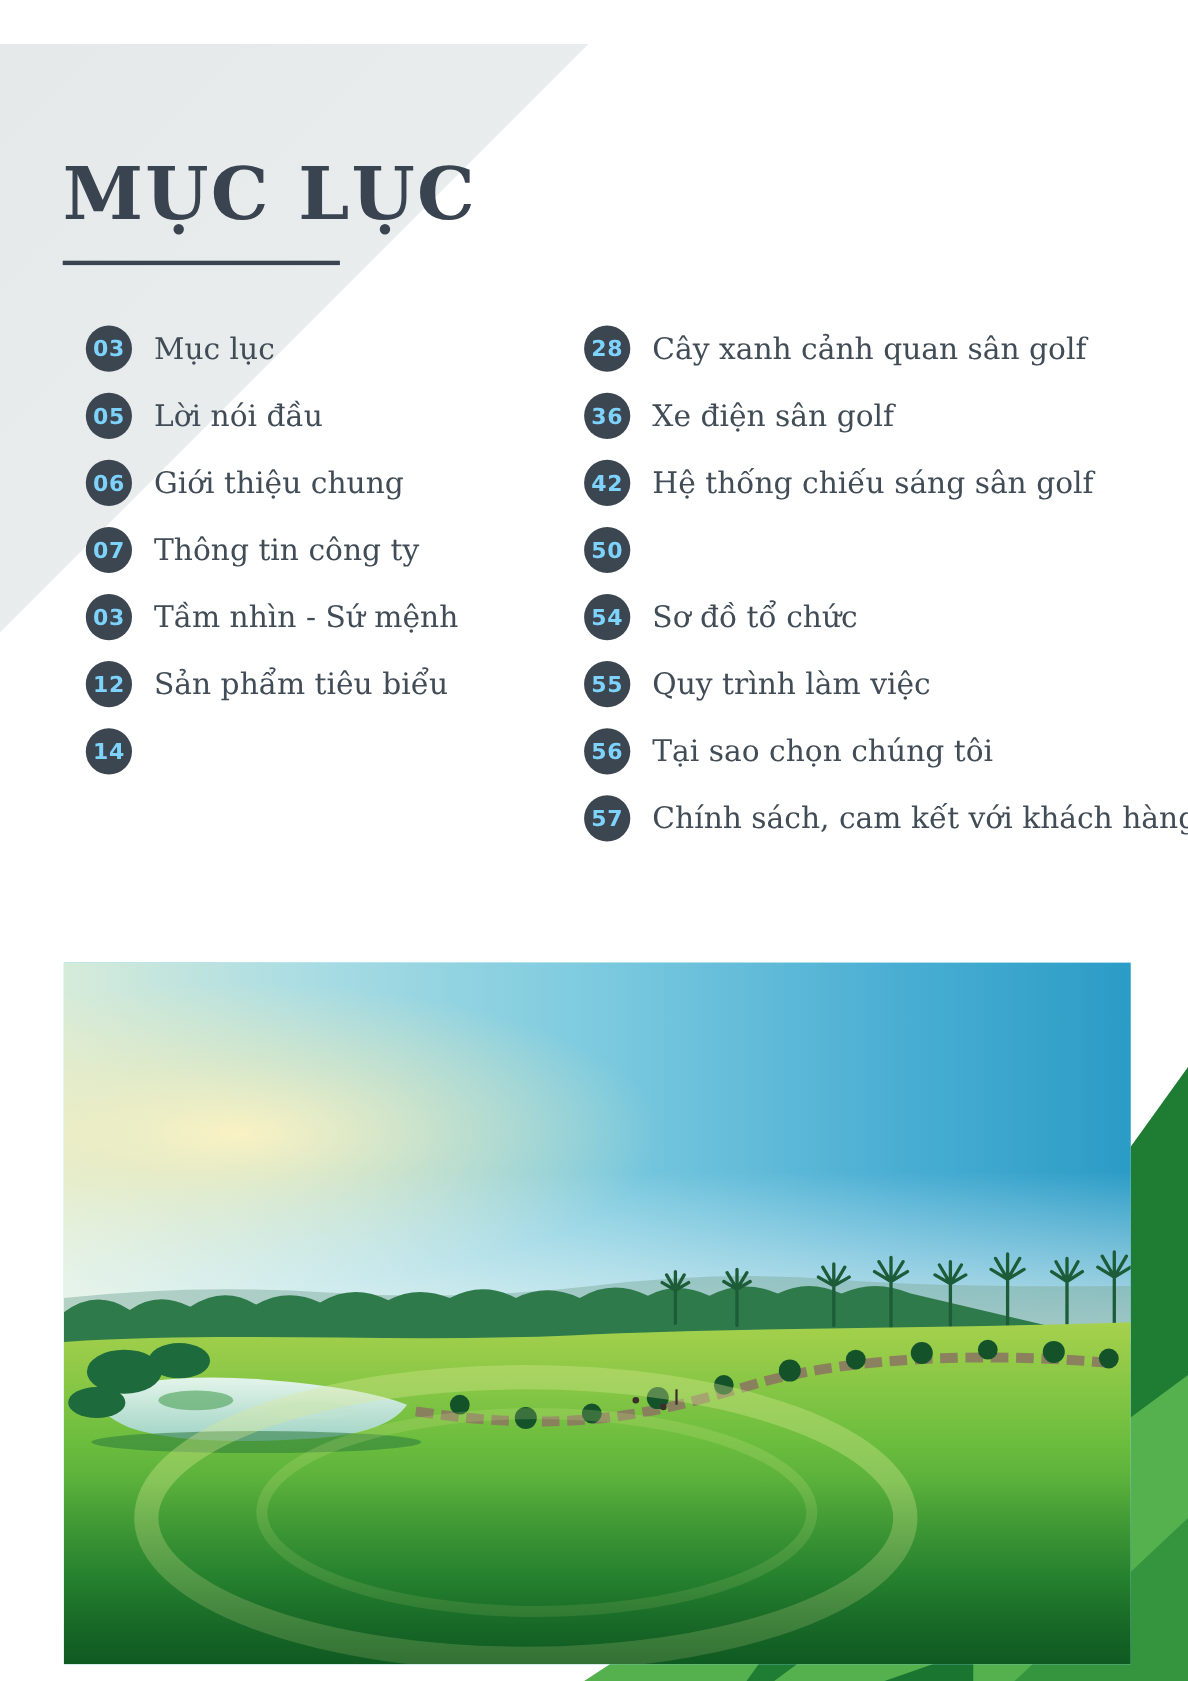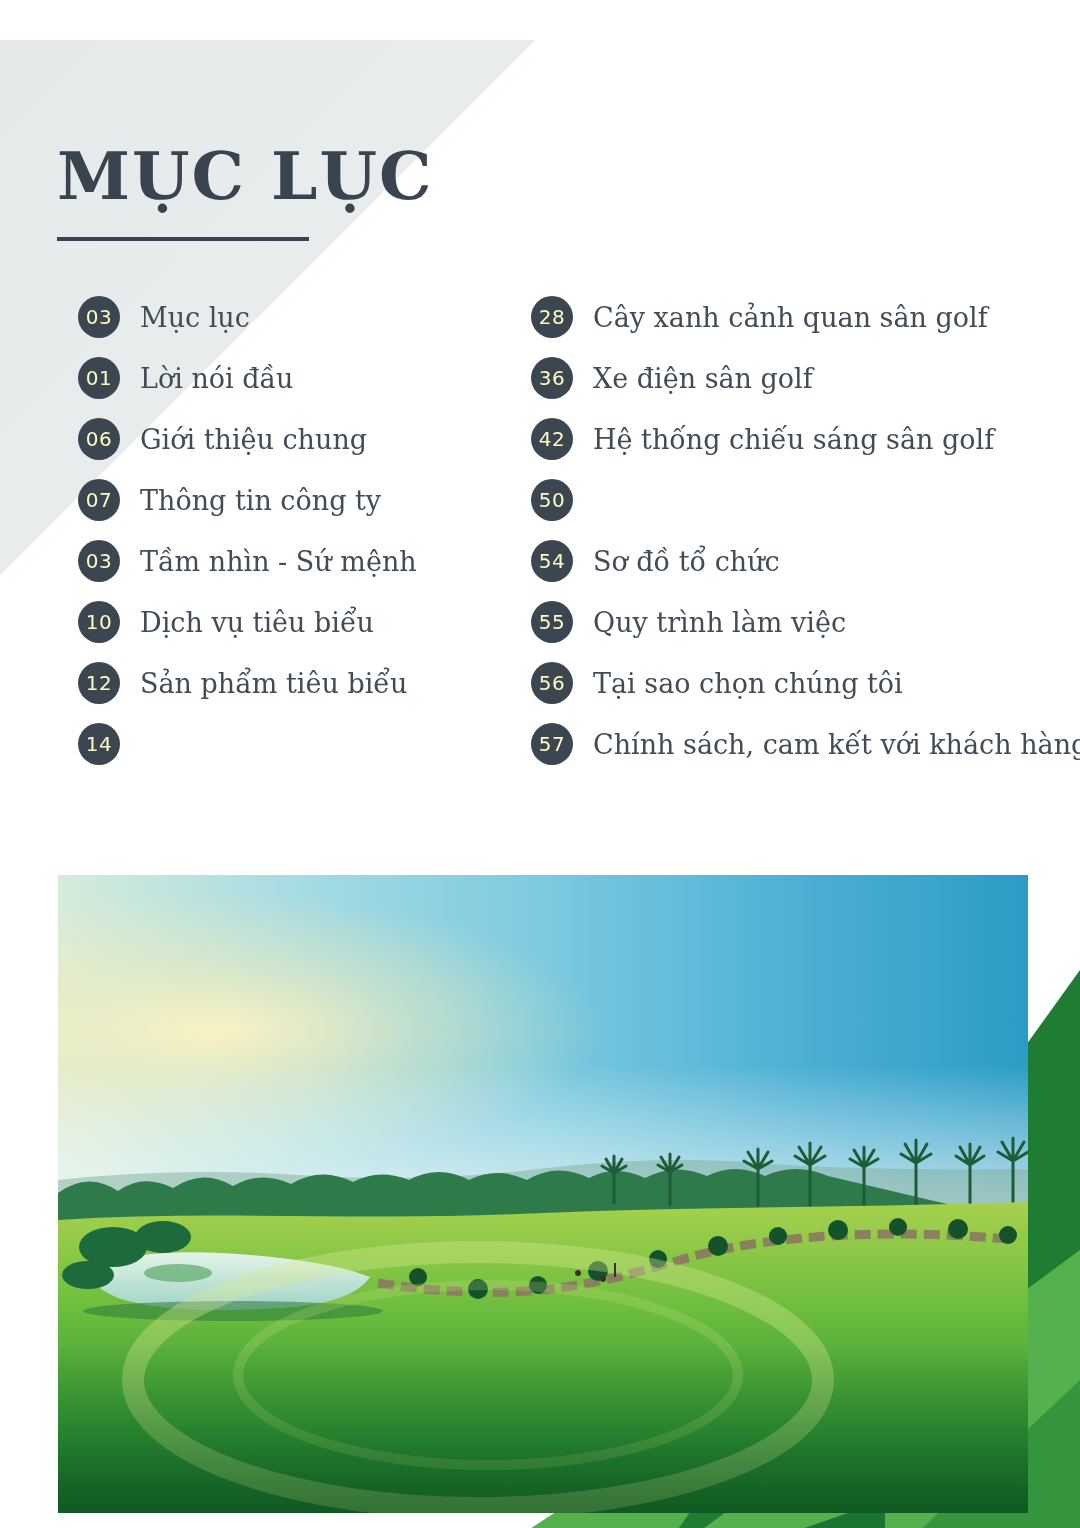--- a/index.html
+++ b/index.html
@@ -29,22 +29,22 @@
     position:absolute;left:57px;top:197px;width:252px;height:4px;
     background:#3a4450;z-index:3;
   }
 
   .toc-col{position:absolute;top:256px;z-index:3;}
   .toc-col.left{left:78px;}
   .toc-col.right{left:531px;}
   .toc-row{display:flex;align-items:center;height:42px;margin-bottom:19px;}
   .badge{
     flex:0 0 42px;width:42px;height:42px;border-radius:50%;
-    background:#3c4651;color:#fef9c3;display:flex;align-items:center;justify-content:center;
-    font-size:20px;font-weight:normal;letter-spacing:.5px;
+    background:#3c4651;color:#7dd3fc;display:flex;align-items:center;justify-content:center;
+    font-size:20px;font-weight:bold;letter-spacing:.5px;
   }
   .toc-label{
     margin-left:20px;font-family:"DejaVu Serif",serif;
     font-size:27px;color:#414c56;white-space:nowrap;
   }
 
   .photo{
     position:absolute;left:58px;top:835px;width:970px;height:638px;
     z-index:2;overflow:hidden;background:#7ccadf;
   }
@@ -63,38 +63,34 @@
 
   <div class="title">MỤC LỤC</div>
   <div class="title-underline"></div>
 
   <div class="toc-col left">
     <div class="toc-row">
       <span class="badge">03</span>
       <span class="toc-label">Mục lục</span>
     </div>
     <div class="toc-row">
-      <span class="badge">01</span>
+      <span class="badge">05</span>
       <span class="toc-label">Lời nói đầu</span>
     </div>
     <div class="toc-row">
       <span class="badge">06</span>
       <span class="toc-label">Giới thiệu chung</span>
     </div>
     <div class="toc-row">
       <span class="badge">07</span>
       <span class="toc-label">Thông tin công ty</span>
     </div>
     <div class="toc-row">
       <span class="badge">03</span>
       <span class="toc-label">Tầm nhìn - Sứ mệnh</span>
-    </div>
-    <div class="toc-row">
-      <span class="badge">10</span>
-      <span class="toc-label">Dịch vụ tiêu biểu</span>
     </div>
     <div class="toc-row">
       <span class="badge">12</span>
       <span class="toc-label">Sản phẩm tiêu biểu</span>
     </div>
     <div class="toc-row">
       <span class="badge">14</span>
     </div>
   </div>
 

